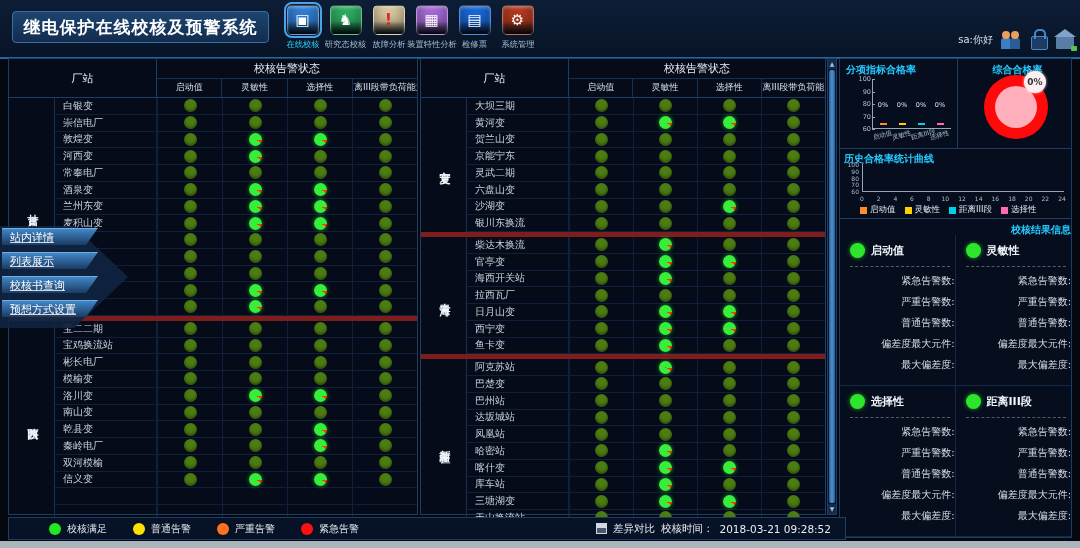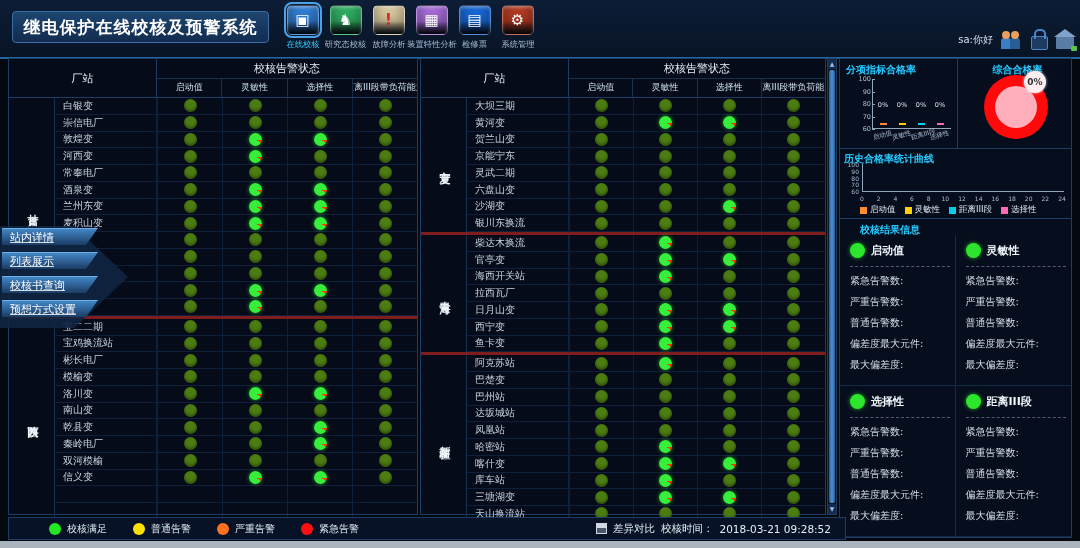--- a/index.html
+++ b/index.html
@@ -37,21 +37,21 @@
   #table-mid{left:420px;width:406px;}
   .thead{display:flex;height:38px;border-bottom:1px solid #1d3d66;background:#081courier;}
   .th-station{width:148px;display:flex;align-items:center;justify-content:center;
               font-size:11px;color:#e6eef7;border-right:1px solid #1d3d66;box-sizing:border-box;}
   .th-right{flex:1;display:flex;flex-direction:column;}
   .th-group{height:19px;display:flex;align-items:center;justify-content:center;font-size:11px;color:#e6eef7;border-bottom:1px solid #16304f;}
   .th-cols{height:19px;display:flex;}
   .th-col{flex:1;display:flex;align-items:center;justify-content:center;font-size:9px;color:#cfe0f0;border-left:1px solid #16304f;box-sizing:border-box;white-space:nowrap;overflow:hidden;}
   .th-col:first-child{border-left:none;}
   .tbody{position:relative;}
-  .tgroup{display:flex;border-bottom:3px solid #7f1d1d;}
+  .tgroup{display:flex;border-bottom:5px solid #7f1d1d;}
   .glabel{width:46px;display:flex;align-items:center;justify-content:center;
           writing-mode:vertical-rl;text-orientation:upright;letter-spacing:2px;
           font-size:11px;font-weight:bold;color:#f0f6fc;border-right:1px solid #16304f;box-sizing:border-box;}
   .grows{flex:1;}
   .trow{display:flex;height:16.76px;border-bottom:1px solid rgba(27,58,102,.45);box-sizing:border-box;}
   .tname{width:102px;font-size:10px;color:#c8d4e0;display:flex;align-items:center;padding-left:8px;box-sizing:border-box;
          border-right:1px solid rgba(27,58,102,.45);white-space:nowrap;overflow:hidden;}
   .tcell{flex:1;display:flex;align-items:center;justify-content:center;border-left:1px solid rgba(27,58,102,.45);box-sizing:border-box;}
   .tcell:first-of-type{border-left:none;}
   .dot{width:13px;height:13px;border-radius:50%;background:#4c7d12;box-shadow:inset 0 -2px 3px rgba(0,0,0,.35);}
@@ -90,21 +90,21 @@
   .donut-badge{position:absolute;right:2px;top:-4px;width:22px;height:22px;border-radius:50%;background:#fdeef2;
                display:flex;align-items:center;justify-content:center;font-size:9px;color:#333;font-weight:bold;box-shadow:0 0 3px rgba(255,255,255,.8);}
   .hist{position:absolute;left:0;top:90px;width:100%;height:70px;border-bottom:1px solid #1d3d66;box-sizing:border-box;padding:3px 0 0 4px;}
   .hchart{position:absolute;left:4px;top:15px;width:224px;height:38px;}
   .h-axis{position:absolute;left:18px;top:0;bottom:10px;right:4px;border-left:1px solid #8fa6bd;border-bottom:1px solid #8fa6bd;}
   .hy{position:absolute;right:209px;font-size:6px;color:#aebfd2;transform:translateY(-50%);}
   .hx{position:absolute;bottom:0;font-size:6px;color:#aebfd2;transform:translateX(-50%);}
   .hlegend{position:absolute;left:20px;top:55px;display:flex;gap:9px;}
   .hleg-item{display:flex;align-items:center;gap:3px;font-size:8.5px;color:#dfe8f2;white-space:nowrap;}
   .hleg-sq{width:7px;height:7px;display:inline-block;}
-  .results{position:absolute;left:0;top:160px;width:100%;bottom:0;padding:4px 0 0 20px;box-sizing:border-box;}
+  .results{position:absolute;left:0;top:160px;width:100%;bottom:0;padding:4px 0 0 20px;box-sizing:border-box;text-align:right;}
   .rgrid{position:absolute;left:0;top:16px;right:0;bottom:0;display:grid;grid-template-columns:1fr 1fr;grid-template-rows:1fr 1fr;}
   .rblock{border-right:1px solid #13294a;border-bottom:1px solid #13294a;padding:8px 0 0 10px;box-sizing:border-box;}
   .rblock:nth-child(2n){border-right:none;}
   .rhead{display:flex;align-items:center;gap:6px;}
   .rdot{width:15px;height:15px;border-radius:50%;background:#2ce52c;box-shadow:0 0 4px rgba(44,229,44,.7);}
   .rname{font-size:11px;color:#f0f6fc;font-weight:bold;}
   .rdash{width:100px;border-bottom:1px dashed #7f93a8;margin:8px 0 4px 0;opacity:.6;}
   .rfield{font-size:10px;color:#d5dde6;margin-top:7px;}
   
   .bottombar{position:absolute;left:8px;top:517px;width:838px;height:23px;background:#071226;

